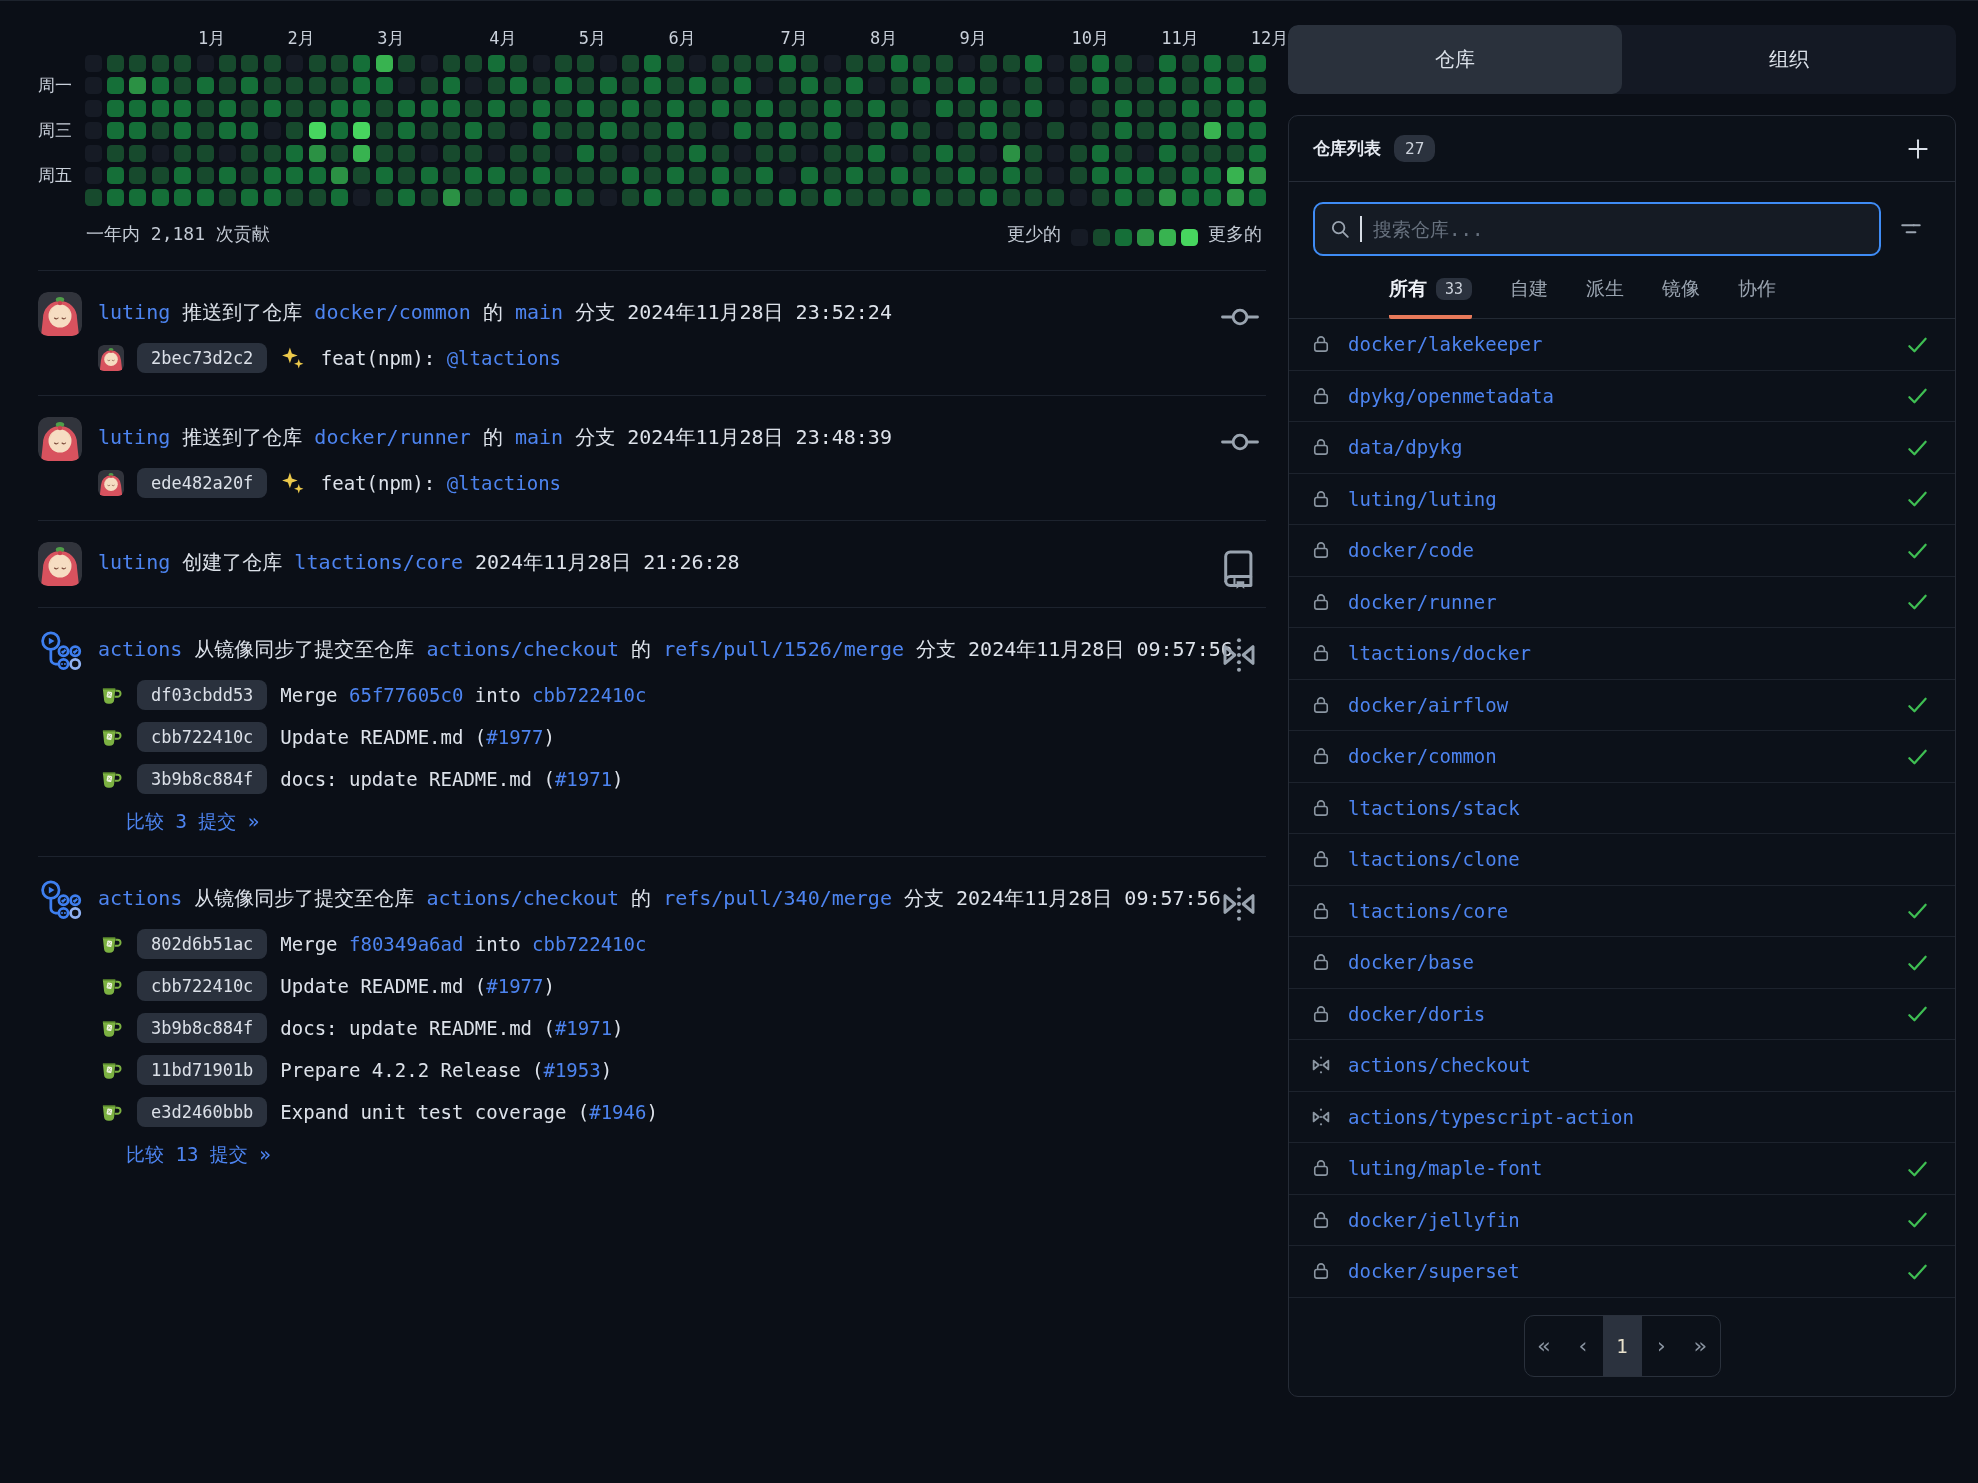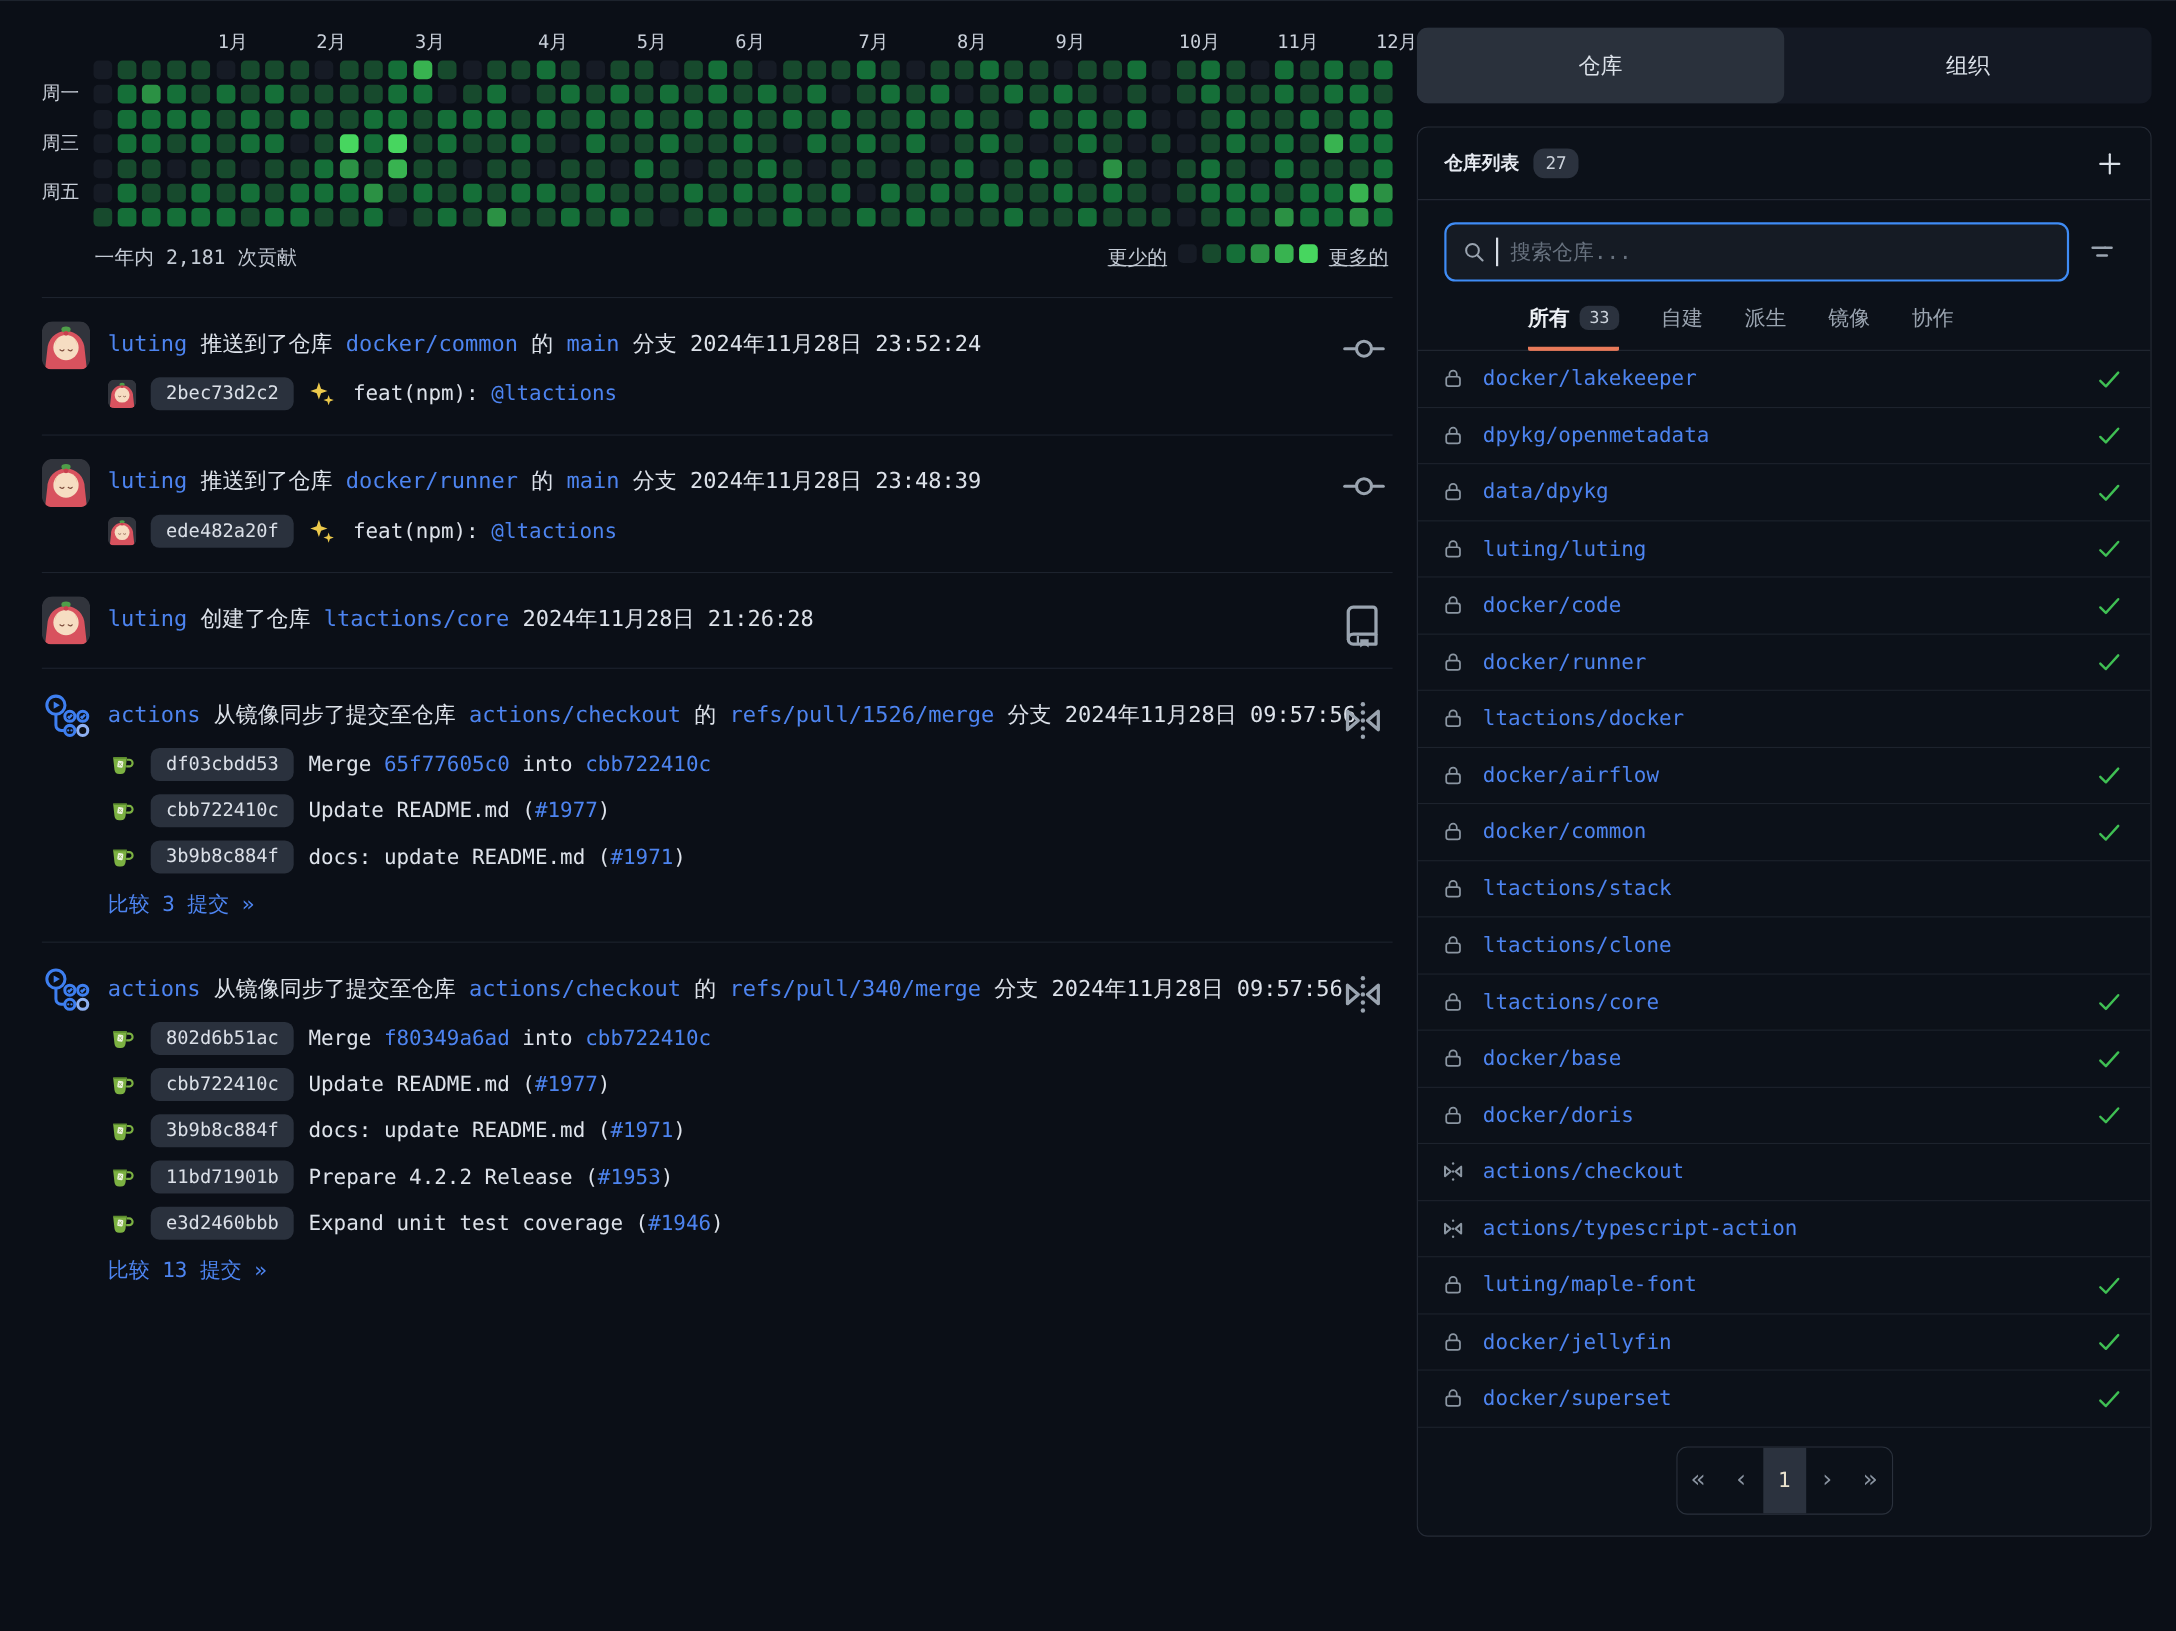--- a/index.html
+++ b/index.html
@@ -15,39 +15,39 @@
   .hm{border-bottom:1px solid #1d232e;padding-bottom:24px;}
   .hm-months{position:relative;height:30px;margin-left:48px;font-size:17px;color:#c9d0da;}
   .hm-months span{position:absolute;top:2px;white-space:nowrap;}
   .hm-body{display:flex;}
   .hm-days{width:48px;position:relative;font-size:17px;color:#c9d0da;}
   .hm-days span{position:absolute;left:0;line-height:17px;}
   .hm-grid{display:grid;grid-template-columns:repeat(53,17px);grid-auto-rows:17px;gap:5.4px;}
   .hm-cell{border-radius:4.5px;}
   .hm-footer{display:flex;justify-content:space-between;align-items:center;
              margin:16px 4px 0 48px;font-size:18px;color:#c3cad4;}
-  .hm-legend{display:flex;align-items:flex-start;gap:10px;text-decoration:underline;}
+  .hm-legend{display:flex;align-items:flex-end;gap:10px;}
   .hm-swatches{display:flex;gap:5px;}
   .hm-swatches div{width:17px;height:17px;border-radius:4.5px;}
 
   
   .fi{position:relative;display:flex;gap:16px;padding:21px 0;border-bottom:1px solid #1d232e;}
   .fi:last-child{border-bottom:0;}
   .fi-av{width:44px;height:44px;border-radius:10px;overflow:hidden;flex:none;display:flex;}
   .fi-main{flex:1;min-width:0;}
   .fi-title{font-size:20px;color:#dde2ea;line-height:30px;padding-top:5px;}
   .fi-title span{white-space:pre;}
   .fi-commits{margin-top:14px;display:flex;flex-direction:column;gap:9px;}
   .crow{display:flex;align-items:center;gap:13px;height:33px;}
   .mini-av{width:26px;height:26px;border-radius:6px;overflow:hidden;flex:none;display:flex;align-items:center;justify-content:center;}
   .chip{background:#2a313d;border-radius:8px;padding:5px 14px;font-size:17px;color:#dbe0e8;
         min-width:122px;text-align:center;cursor:pointer;}
   .cmsg{font-size:19px;color:#dde2ea;display:flex;align-items:center;}
   .cmsg span{white-space:pre;}
-  .fi-compare{margin-top:14px;font-size:19px;}
+  .fi-compare{margin-top:14px;font-size:19px;margin-left:28px;}
   .fi-icon{position:absolute;right:6px;top:26px;}
   .lnk{color:#4d84f0;cursor:pointer;}
 
   
   .switcher{display:flex;height:69px;border-radius:10px;overflow:hidden;background:#141924;margin-bottom:21px;}
   .sw-tab{flex:1;display:flex;align-items:center;justify-content:center;font-size:20px;
           color:#dbe1e9;background:transparent;border:none;font-family:inherit;cursor:pointer;}
   .sw-tab.active{background:#2a313c;border-radius:10px;}
 
   .panel{border:1px solid #262c37;border-radius:10px;overflow:hidden;background:#0c1119;}

